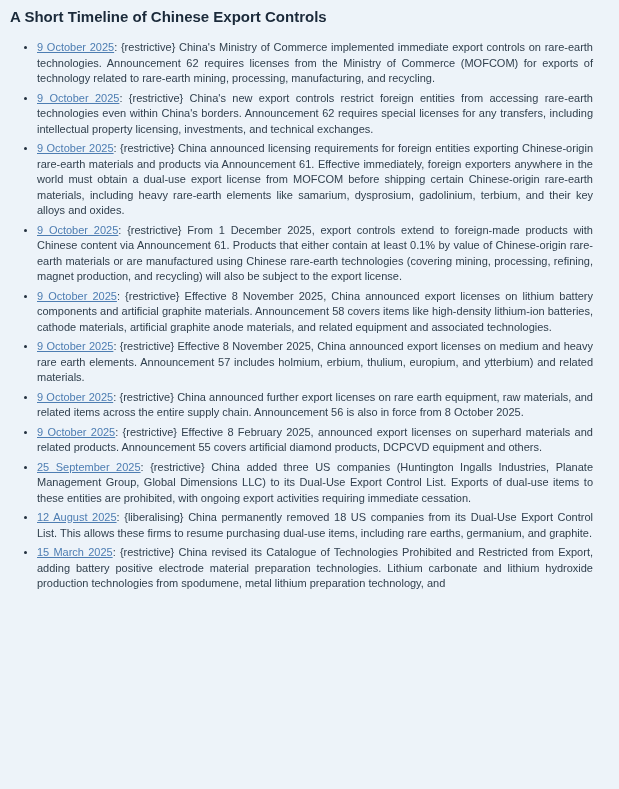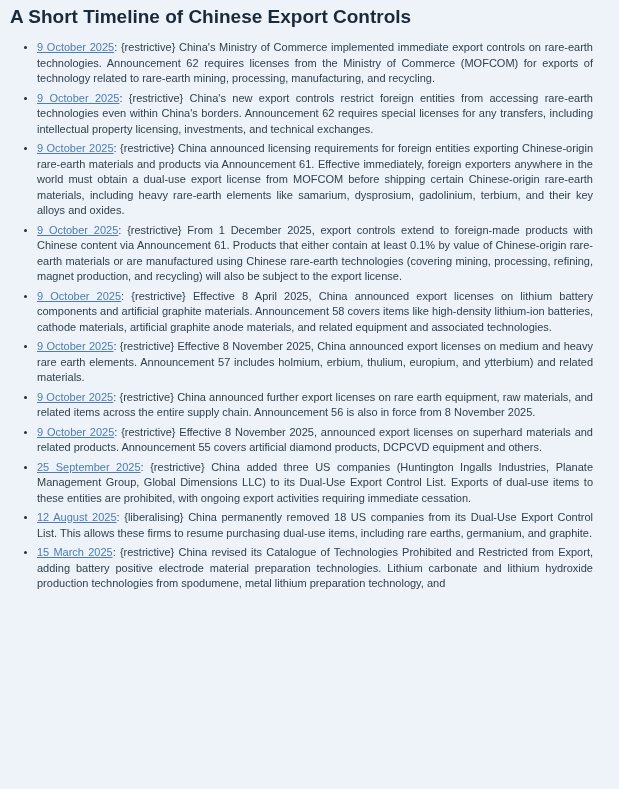--- a/index.html
+++ b/index.html
@@ -14,21 +14,21 @@
     color: #31404e;
   }
   .page {
     padding: 5px 26px 0 10px;
     box-sizing: border-box;
     width: 619px;
     height: 789px;
     overflow: hidden;
   }
   h1.page-title {
-    font-size: 19px;
+    font-size: 15px;
     line-height: 20px;
     margin: 0;
     padding: 2px 0 0 0;
     color: #1b2a3a;
     font-weight: bold;
   }
   ul.timeline {
     margin: 13px 0 0 0;
     padding: 0 0 0 27px;
     list-style: disc outside;
@@ -71,33 +71,33 @@
       <li class="timeline-item"><a class="date-link">9 October 2025</a><span>:</span>
       <span>{restrictive}</span>
       <span>China announced licensing requirements for foreign entities exporting Chinese-origin rare-earth materials and products via Announcement 61. Effective immediately, foreign exporters anywhere in the world must obtain a dual-use export license from MOFCOM before shipping certain Chinese-origin rare-earth materials, including heavy rare-earth elements like samarium, dysprosium, gadolinium, terbium, and their key alloys and oxides.</span>
     </li>
       <li class="timeline-item"><a class="date-link">9 October 2025</a><span>:</span>
       <span>{restrictive}</span>
       <span>From 1 December 2025, export controls extend to foreign-made products with Chinese content via Announcement 61. Products that either contain at least 0.1% by value of Chinese-origin rare-earth materials or are manufactured using Chinese rare-earth technologies (covering mining, processing, refining, magnet production, and recycling) will also be subject to the export license.</span>
     </li>
       <li class="timeline-item"><a class="date-link">9 October 2025</a><span>:</span>
       <span>{restrictive}</span>
-      <span>Effective 8 April 2025, China announced export licenses on lithium battery components and artificial graphite materials. Announcement 58 covers items like high-density lithium-ion batteries, cathode materials, artificial graphite anode materials, and related equipment and associated technologies.</span>
+      <span>Effective 8 November 2025, China announced export licenses on lithium battery components and artificial graphite materials. Announcement 58 covers items like high-density lithium-ion batteries, cathode materials, artificial graphite anode materials, and related equipment and associated technologies.</span>
     </li>
       <li class="timeline-item"><a class="date-link">9 October 2025</a><span>:</span>
       <span>{restrictive}</span>
       <span>Effective 8 November 2025, China announced export licenses on medium and heavy rare earth elements. Announcement 57 includes holmium, erbium, thulium, europium, and ytterbium) and related materials.</span>
     </li>
       <li class="timeline-item"><a class="date-link">9 October 2025</a><span>:</span>
       <span>{restrictive}</span>
-      <span>China announced further export licenses on rare earth equipment, raw materials, and related items across the entire supply chain. Announcement 56 is also in force from 8 November 2025.</span>
+      <span>China announced further export licenses on rare earth equipment, raw materials, and related items across the entire supply chain. Announcement 56 is also in force from 8 October 2025.</span>
     </li>
       <li class="timeline-item"><a class="date-link">9 October 2025</a><span>:</span>
       <span>{restrictive}</span>
-      <span>Effective 8 November 2025, announced export licenses on superhard materials and related products. Announcement 55 covers artificial diamond products, DCPCVD equipment and others.</span>
+      <span>Effective 8 February 2025, announced export licenses on superhard materials and related products. Announcement 55 covers artificial diamond products, DCPCVD equipment and others.</span>
     </li>
       <li class="timeline-item group-gap"><a class="date-link">25 September 2025</a><span>:</span>
       <span>{restrictive}</span>
       <span>China added three US companies (Huntington Ingalls Industries, Planate Management Group, Global Dimensions LLC) to its Dual-Use Export Control List. Exports of dual-use items to these entities are prohibited, with ongoing export activities requiring immediate cessation.</span>
     </li>
       <li class="timeline-item group-gap"><a class="date-link">12 August 2025</a><span>:</span>
       <span>{liberalising}</span>
       <span>China permanently removed 18 US companies from its Dual-Use Export Control List. This allows these firms to resume purchasing dual-use items, including rare earths, germanium, and graphite.</span>
     </li>
       <li class="timeline-item group-gap"><a class="date-link">15 March 2025</a><span>:</span>

